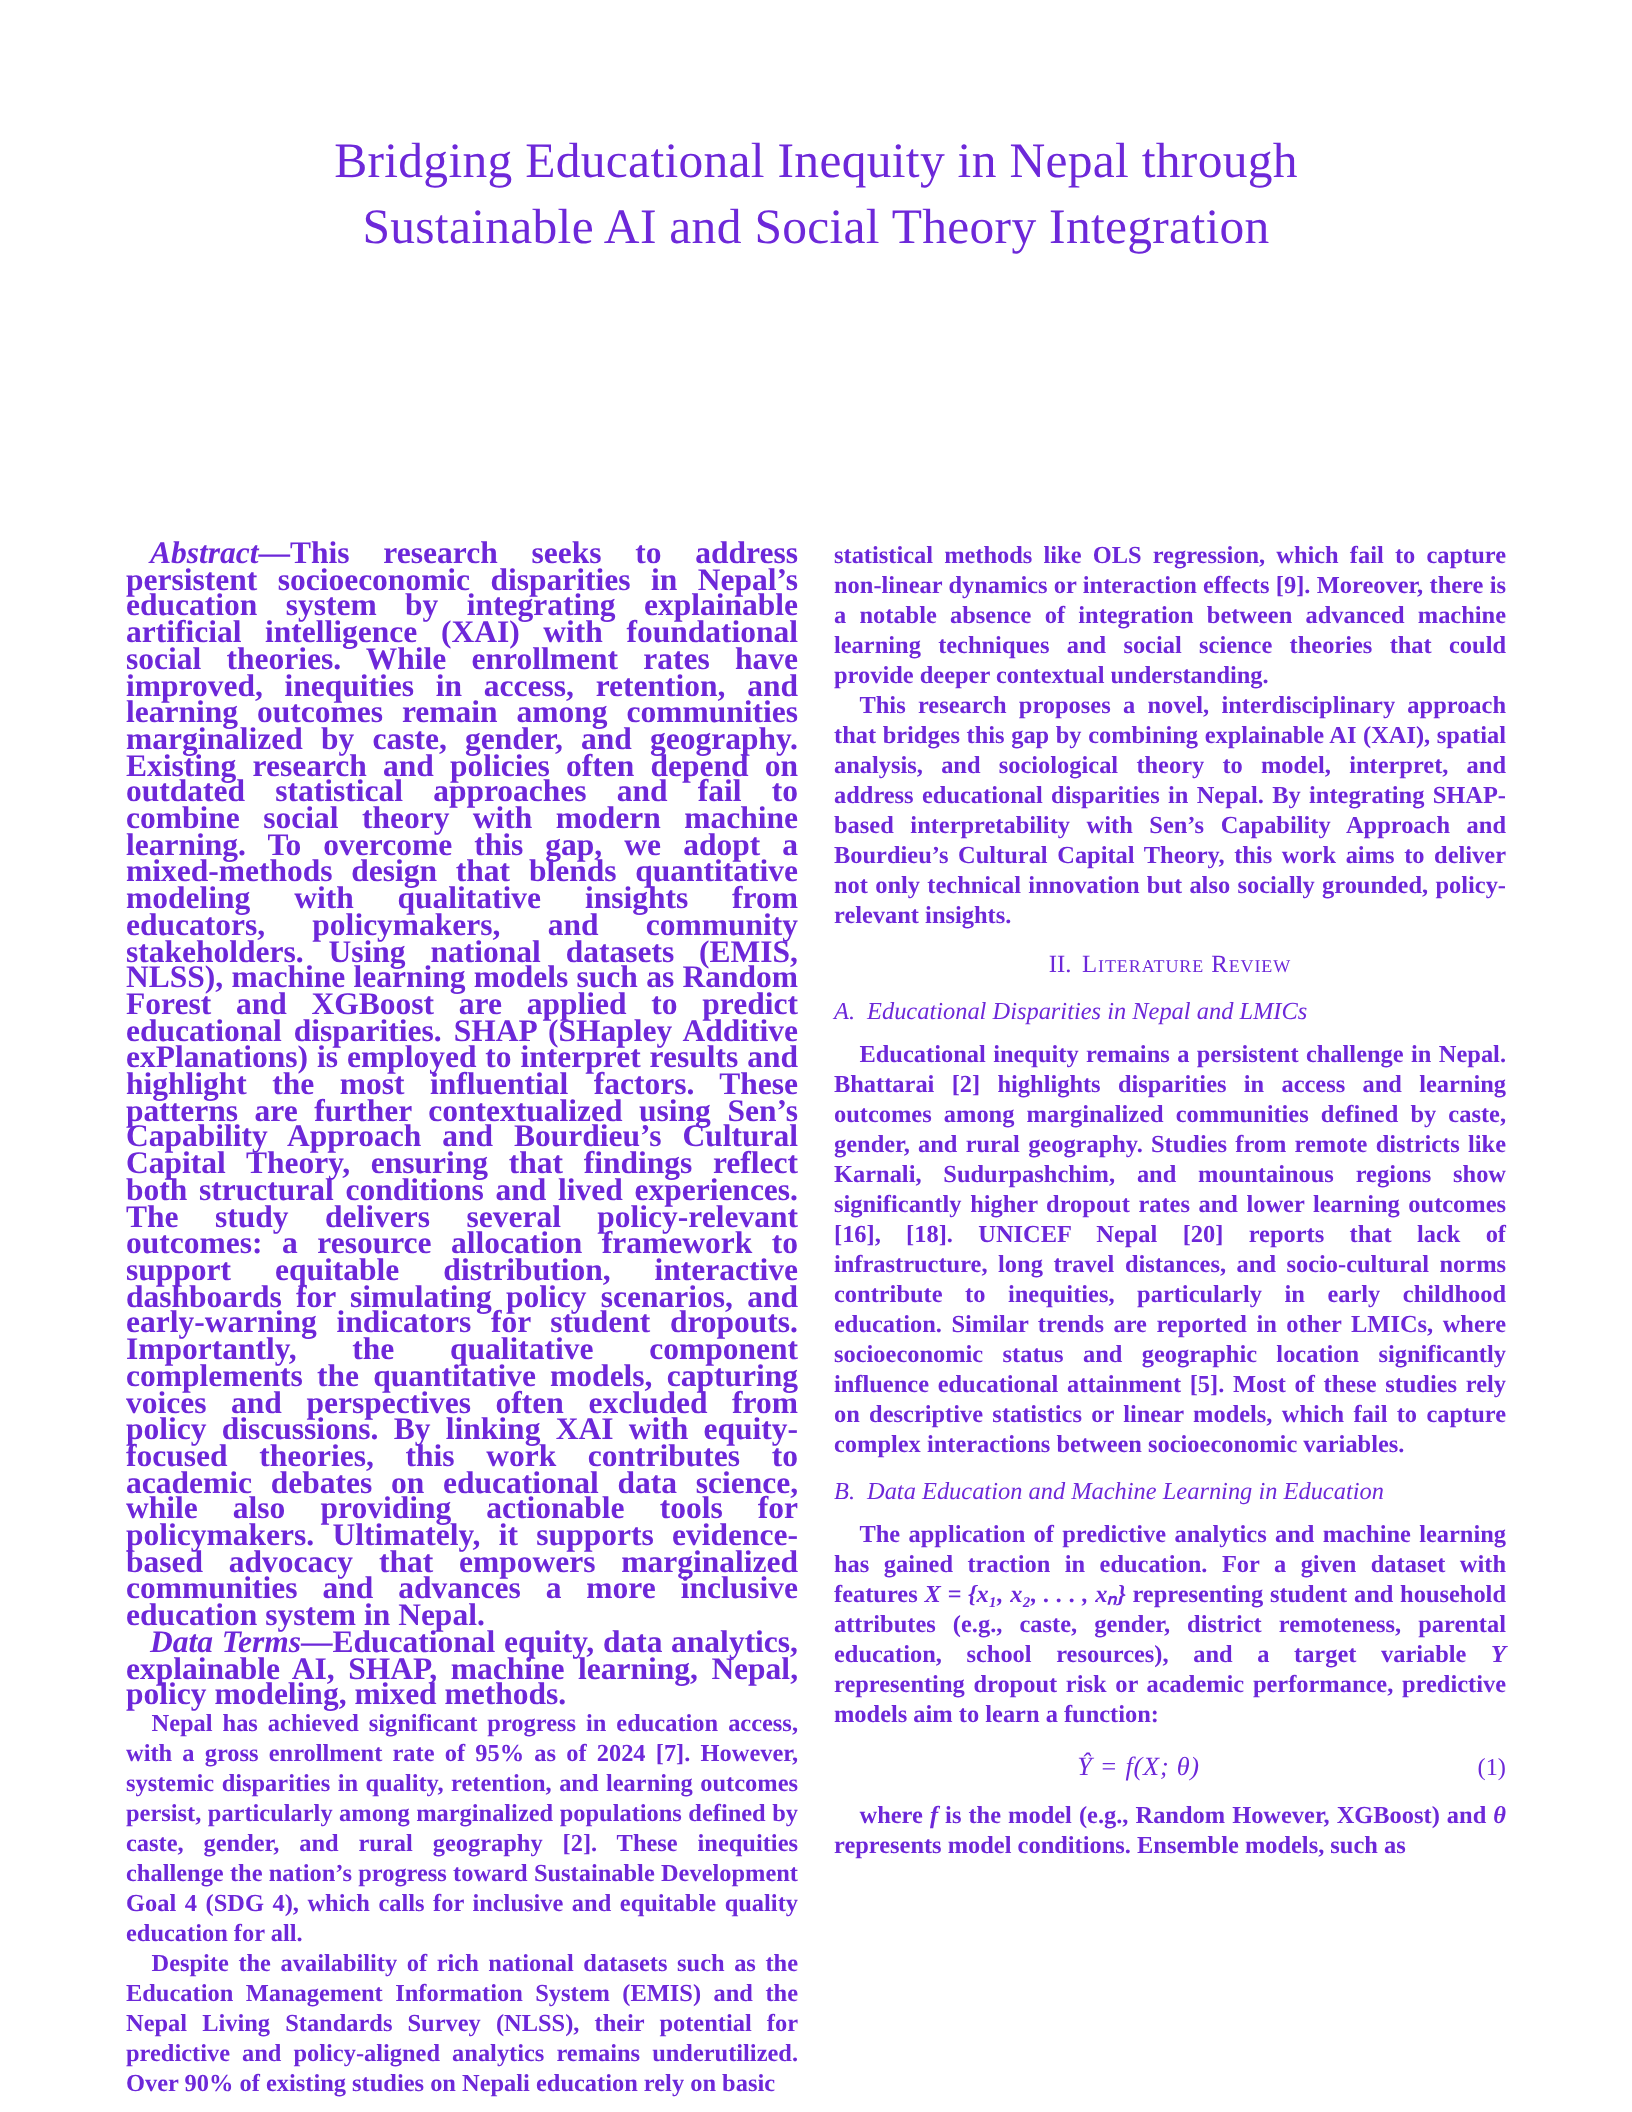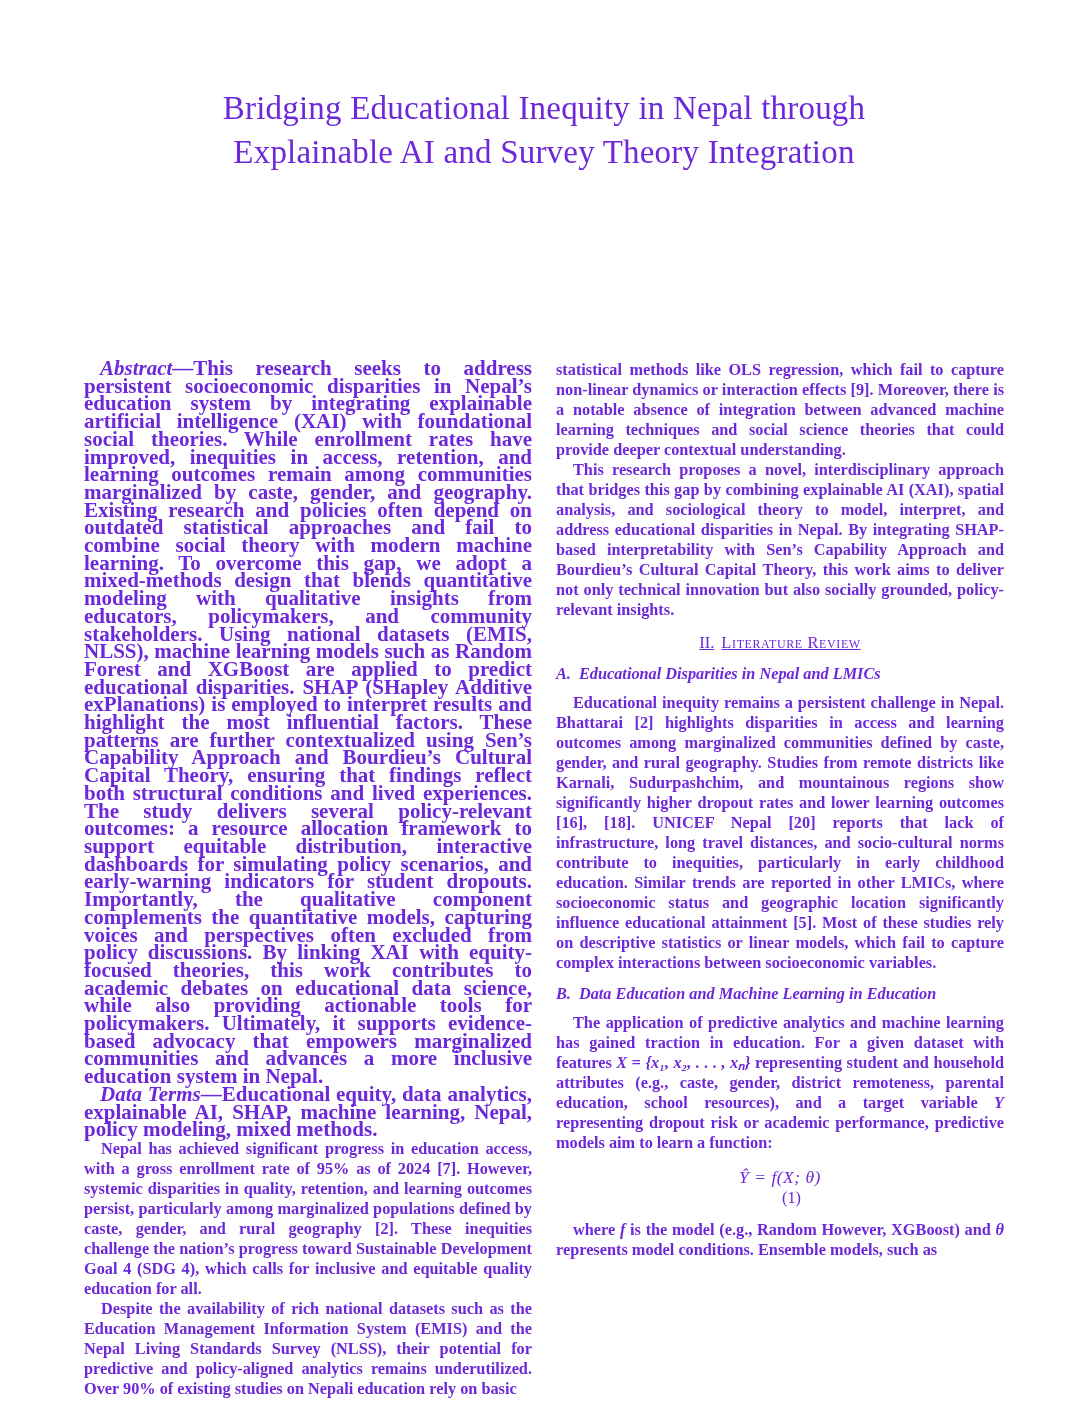--- a/index.html
+++ b/index.html
@@ -61,44 +61,42 @@
   }
   .indent { text-indent: 17px; }
   .noindent { text-indent: 0; }
   
   .section-heading {
     font-size: 16.5px;
     font-weight: 400;
     text-align: center;
     margin: 13px 0 11px 0;
     text-indent: 0;
-    text-decoration: underline;
   }
   .section-heading .sc {
     font-variant: small-caps;
     letter-spacing: 0.6px;
   }
   .section-heading .num { margin-right: 7px; }
   
   .subsection-heading {
     font-size: 16.3px;
     font-style: italic;
-    font-weight: 700;
+    font-weight: 400;
     text-align: left;
     margin: 11px 0 9px 0;
     text-indent: 0;
   }
   .subsection-heading .num { margin-right: 8px; }
   .mathvar { font-style: italic; }
   
   .equation-row {
     display: flex;
     align-items: center;
     margin: 14px 0 12px 0;
-    flex-direction: column;
   }
   .equation-formula {
     flex: 1;
     text-align: center;
     font-size: 17.5px;
     font-style: italic;
     letter-spacing: 0.5px;
   }
   .equation-number {
     width: 42px;
@@ -107,21 +105,21 @@
     font-style: normal;
   }
 </style>
 </head>
 <body>
 
 <div class="page">
 
   <div class="title-block">
     <div>Bridging Educational Inequity in Nepal through</div>
-    <div>Explainable AI and Survey Theory Integration</div>
+    <div>Sustainable AI and Social Theory Integration</div>
   </div>
 
   <div class="columns">
 
     <div class="col">
       <p class="abstract-para"><span class="lead-bi">Abstract</span><span>—This research seeks to address persistent socioeconomic disparities in Nepal’s education system by integrating explainable artificial intelligence (XAI) with foundational social theories. While enrollment rates have improved, inequities in access, retention, and learning outcomes remain among communities marginalized by caste, gender, and geography. Existing research and policies often depend on outdated statistical approaches and fail to combine social theory with modern machine learning. To overcome this gap, we adopt a mixed-methods design that blends quantitative modeling with qualitative insights from educators, policymakers, and community stakeholders. Using national datasets (EMIS, NLSS), machine learning models such as Random Forest and XGBoost are applied to predict educational disparities. SHAP (SHapley Additive exPlanations) is employed to interpret results and highlight the most influential factors. These patterns are further contextualized using Sen’s Capability Approach and Bourdieu’s Cultural Capital Theory, ensuring that findings reflect both structural conditions and lived experiences. The study delivers several policy-relevant outcomes: a resource allocation framework to support equitable distribution, interactive dashboards for simulating policy scenarios, and early-warning indicators for student dropouts. Importantly, the qualitative component complements the quantitative models, capturing voices and perspectives often excluded from policy discussions. By linking XAI with equity-focused theories, this work contributes to academic debates on educational data science, while also providing actionable tools for policymakers. Ultimately, it supports evidence-based advocacy that empowers marginalized communities and advances a more inclusive education system in Nepal.</span></p>
       <p class="abstract-para"><span class="lead-bi">Data Terms</span><span>—Educational equity, data analytics, explainable AI, SHAP, machine learning, Nepal, policy modeling, mixed methods.</span></p>
 
 
       <p class="body-para indent">Nepal has achieved significant progress in education access, with a gross enrollment rate of 95% as of 2024 [7]. However, systemic disparities in quality, retention, and learning outcomes persist, particularly among marginalized populations defined by caste, gender, and rural geography [2]. These inequities challenge the nation’s progress toward Sustainable Development Goal 4 (SDG 4), which calls for inclusive and equitable quality education for all.</p>

